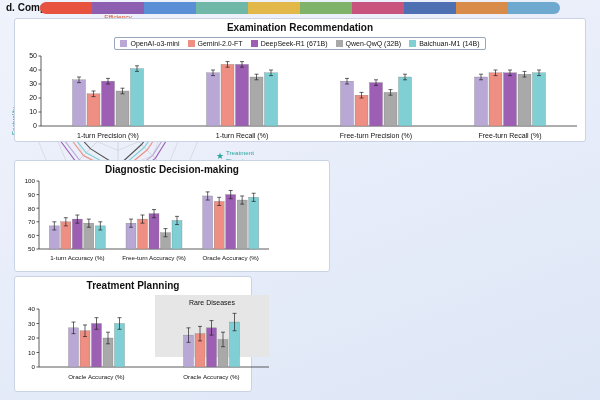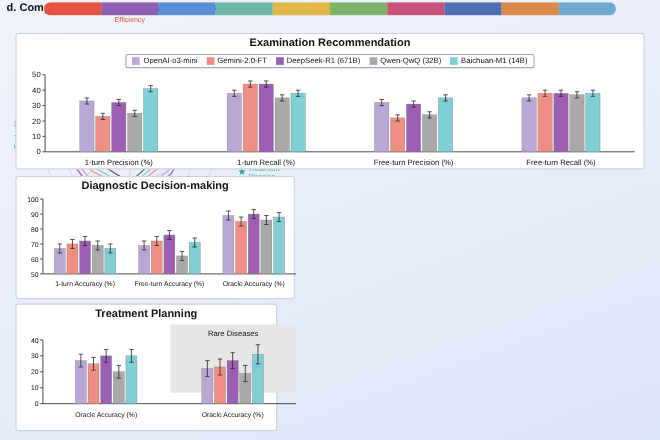--- a/index.html
+++ b/index.html
@@ -16,22 +16,22 @@
   .topstrip{
     position:absolute;left:40px;top:2px;width:520px;height:12px;
     display:flex;border-radius:6px;overflow:hidden;
   }
   .topstrip span{flex:1;}
 
   .panel{
     position:absolute;background:#ffffff;border:1px solid #c9d3e4;
     border-radius:3px;box-sizing:border-box;
   }
-  .p-exam{left:14px;top:30px;width:572px;height:124px;}
-  .p-diag{left:14px;top:160px;width:254px;height:112px;}
+  .p-exam{left:14px;top:18px;width:572px;height:124px;}
+  .p-diag{left:14px;top:160px;width:316px;height:112px;}
   .p-treat{left:14px;top:276px;width:238px;height:116px;}
   .p-radar{left:280px;top:160px;width:306px;height:232px;background:transparent;border:none;}
 
   .title{
     text-align:center;font-weight:bold;font-size:10px;color:#111;
     margin-top:3px;
   }
   .title-radar{
     font-weight:bold;font-size:10px;color:#111;margin:2px 0 0 6px;
   }

